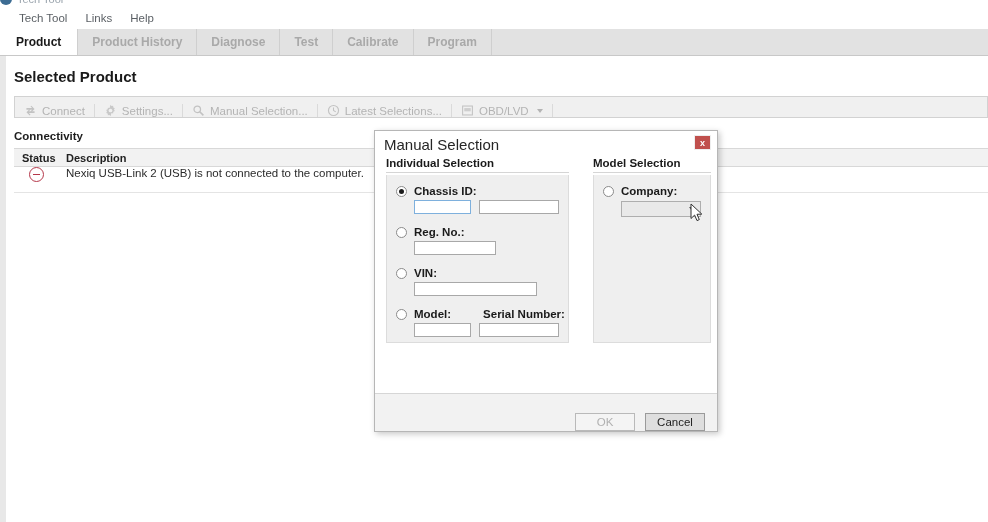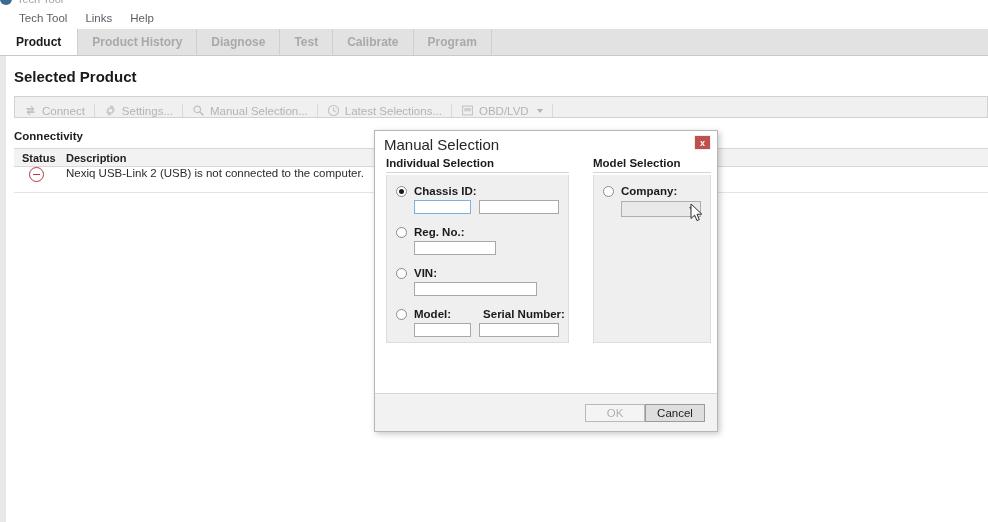--- a/index.html
+++ b/index.html
@@ -250,22 +250,22 @@
     border-left: 3.5px solid transparent;
     border-right: 3.5px solid transparent;
     border-top: 4px solid #565656;
   }
 
   .dlg-footer {
     position: absolute; left: 0; bottom: 0;
     width: 100%; height: 38px;
     background: #f2f2f2;
     border-top: 1px solid #d6d6d6;
-    display: flex; align-items: center; justify-content: flex-end;
-    gap: 0; padding-right: 12px;
+    display: flex; align-items: flex-end; justify-content: flex-end;
+    gap: 10px; padding-right: 12px;
   }
   .dbtn {
     width: 60px; height: 18px;
     font-size: 11.5px;
     display: flex; align-items: center; justify-content: center;
     border: 1px solid #b9b9b9;
     background: #f4f4f4;
     color: #b0b0b0;
     cursor: default;
   }

